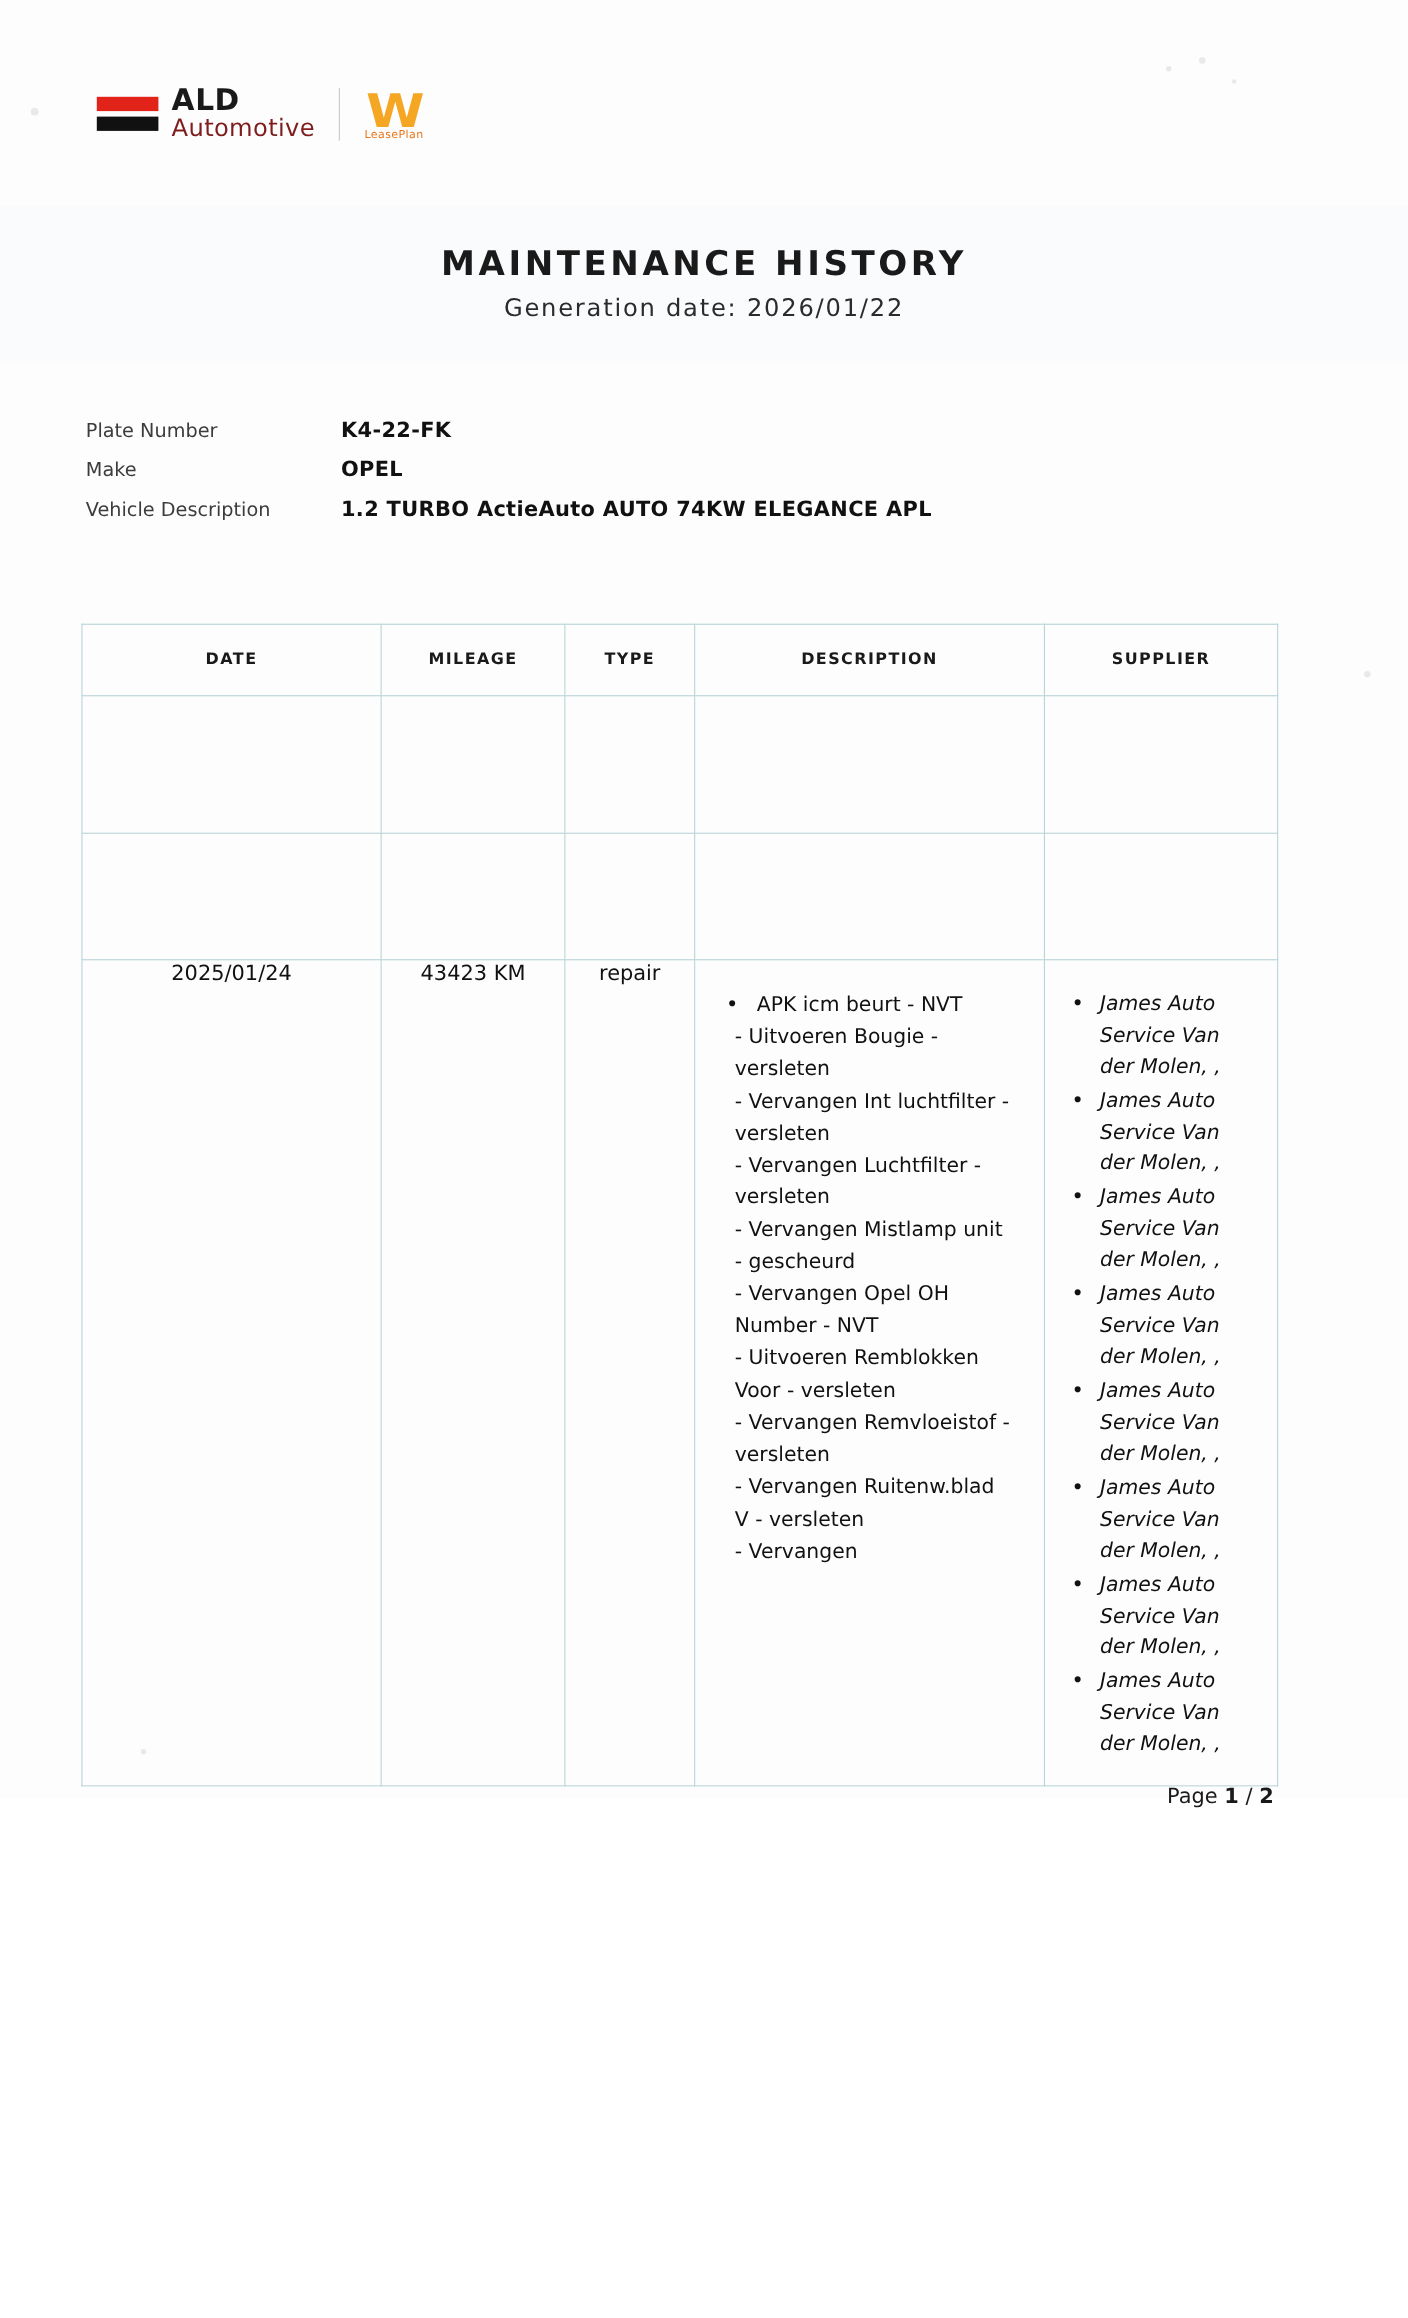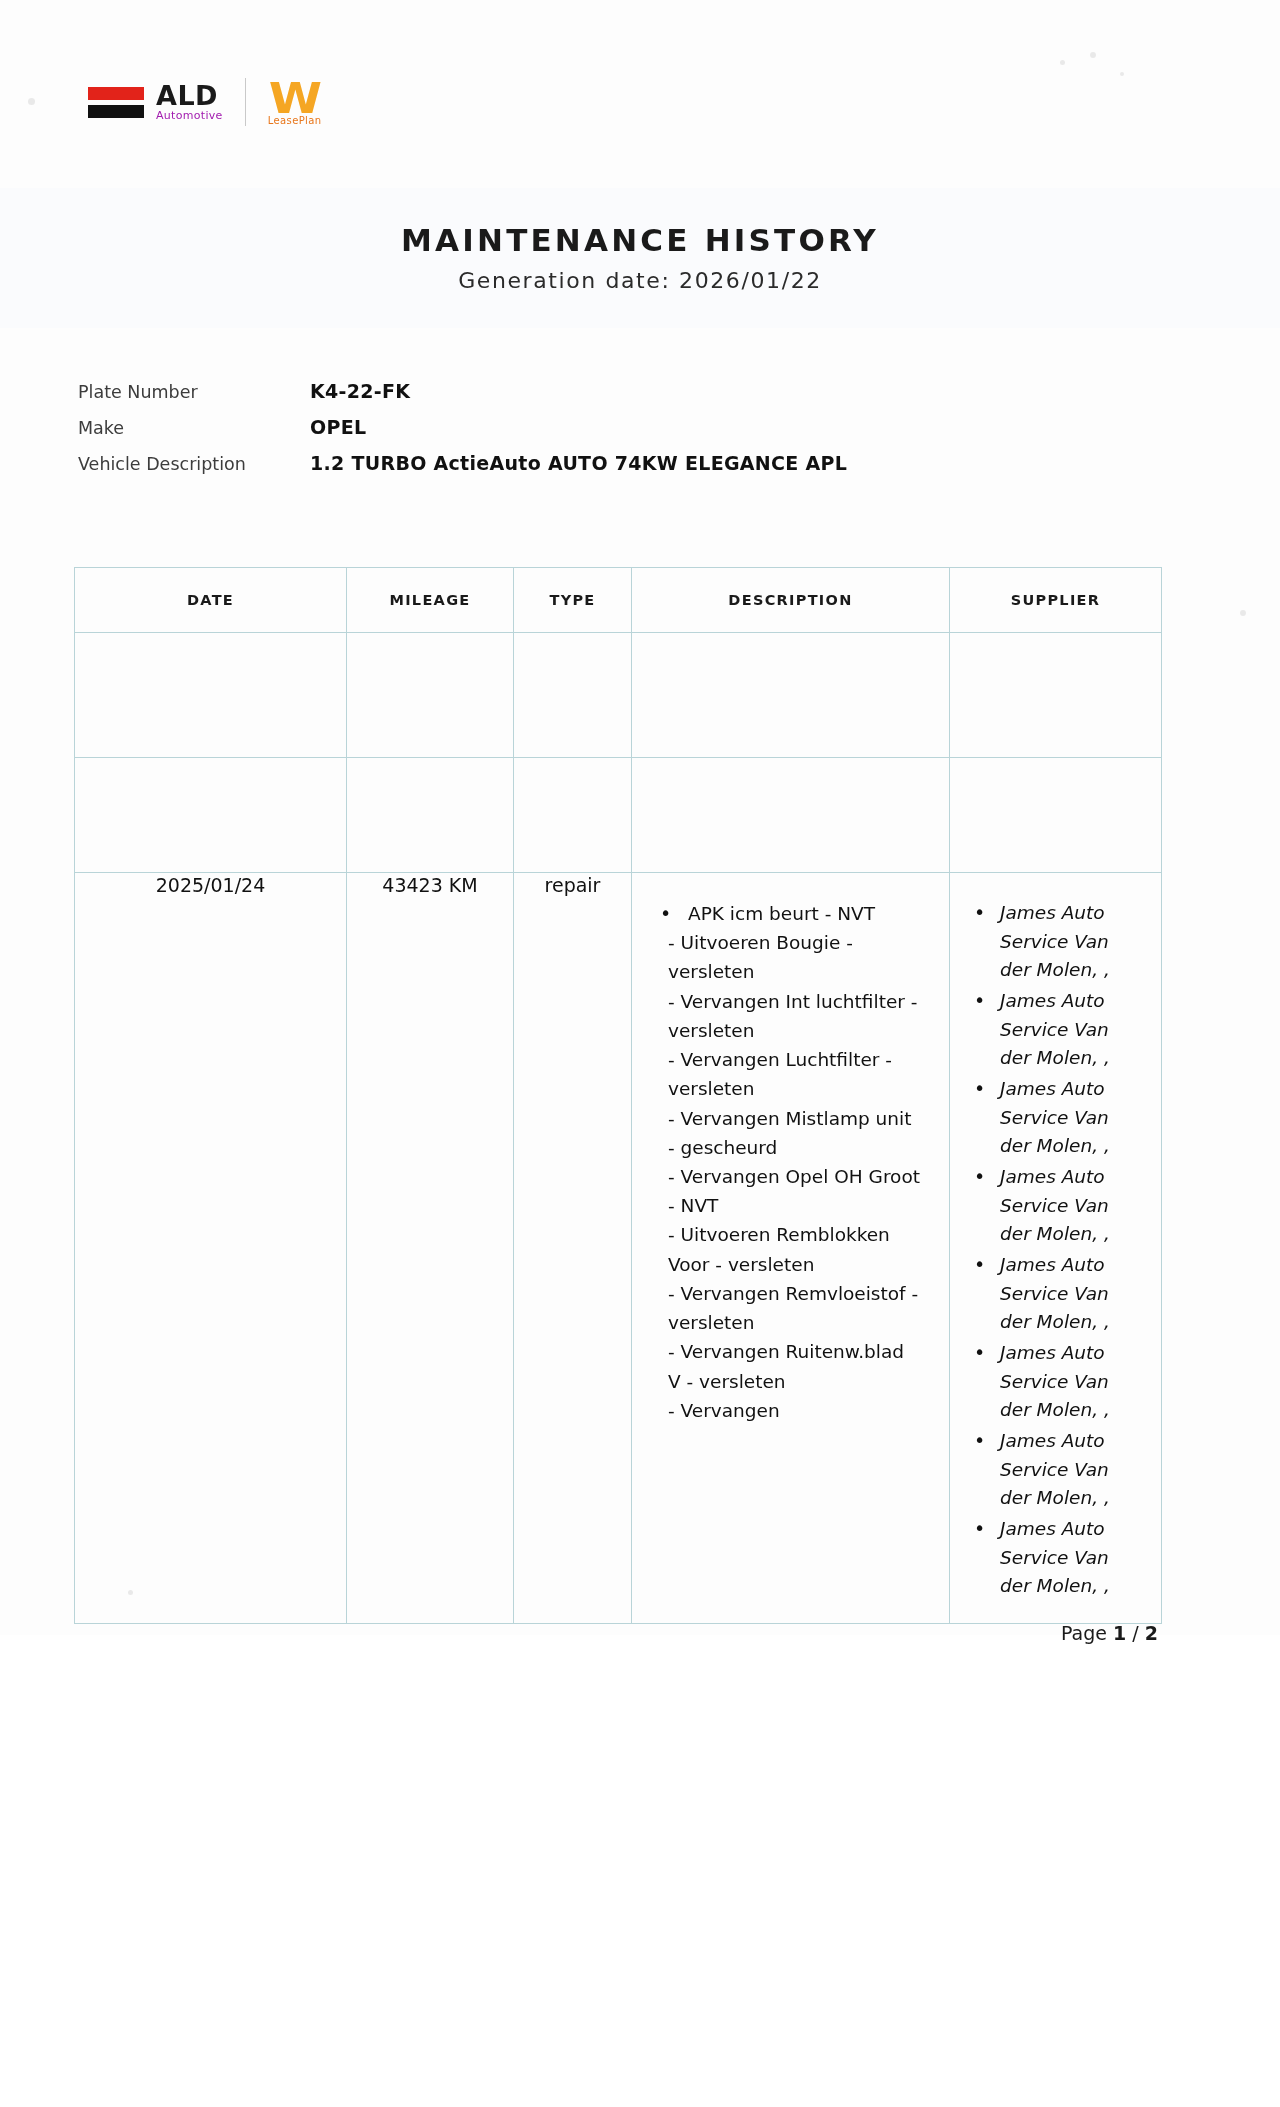--- a/index.html
+++ b/index.html
@@ -57,22 +57,22 @@
   .ald-text {
     line-height: 1.05;
   }
   .ald-text .ald-name {
     font-size: 27px;
     font-weight: 600;
     letter-spacing: 0.5px;
     color: #1a1a1a;
   }
   .ald-text .ald-sub {
-    font-size: 11px;
-    color: #a21caf;
+    font-size: 22px;
+    color: #7f1d1d;
     letter-spacing: 0.3px;
   }
   .logo-divider {
     width: 1px;
     height: 48px;
     background: #c9c9c9;
   }
   .lp-logo {
     display: flex;
     flex-direction: column;
@@ -339,21 +339,21 @@
         <td class="cell-center cell-mid">2025/01/24</td>
         <td class="cell-center cell-mid">43423 KM</td>
         <td class="cell-center cell-mid">repair</td>
         <td class="desc-cell">
           <ul class="desc-list" id="desc-list">
               <li class="bullet">APK icm beurt    -  NVT</li>
               <li class="plain">- Uitvoeren  Bougie  - versleten</li>
               <li class="plain">- Vervangen  Int luchtfilter  - versleten</li>
               <li class="plain">- Vervangen Luchtfilter      -  versleten</li>
               <li class="plain">- Vervangen Mistlamp unit    -  gescheurd</li>
-              <li class="plain">- Vervangen  Opel OH Groot    - NVT</li>
+              <li class="plain">- Vervangen  Opel OH Number    - NVT</li>
               <li class="plain">- Uitvoeren Remblokken Voor  -  versleten</li>
               <li class="plain">- Vervangen Remvloeistof      -  versleten</li>
               <li class="plain">- Vervangen Ruitenw.blad V   -  versleten</li>
               <li class="plain">- Vervangen</li>
             </ul>
         </td>
         <td class="supp-cell">
           <ul class="supp-list" id="supp-list">
               <li>James Auto Service Van der Molen, ,</li>
               <li>James Auto Service Van der Molen, ,</li>

